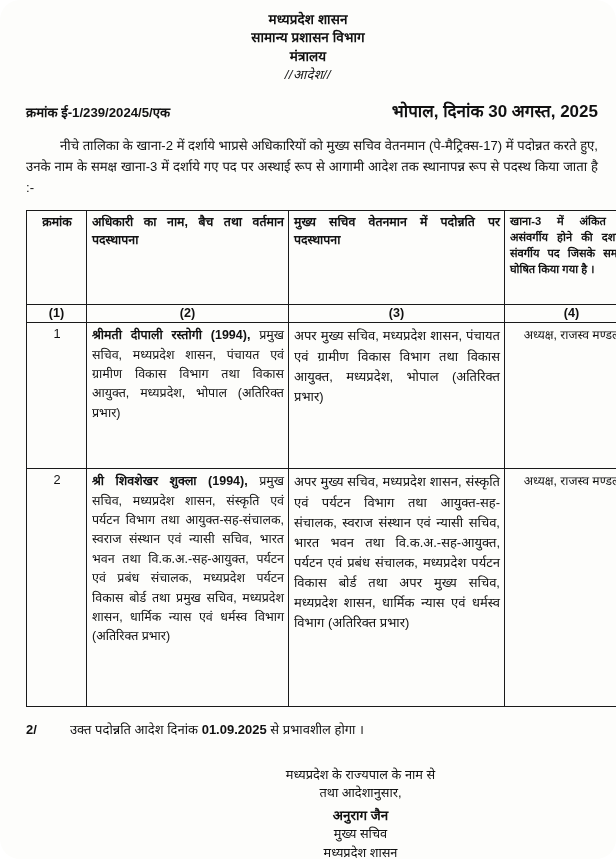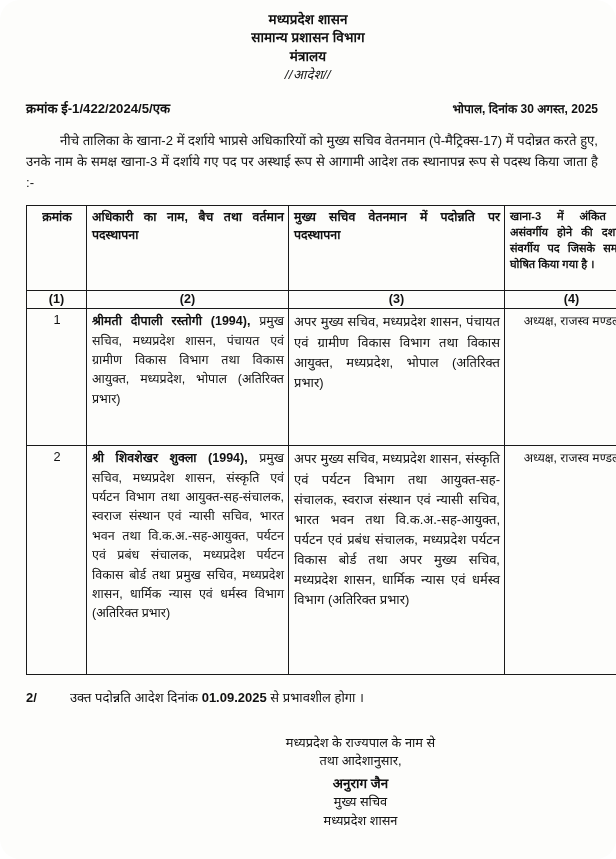--- a/index.html
+++ b/index.html
@@ -49,21 +49,21 @@
     justify-content: space-between;
     align-items: baseline;
     margin-top: 15px;
     padding: 0 18px 0 26px;
   }
   .meta-row .memo-no {
     font-size: 13.2px;
     font-weight: bold;
   }
   .meta-row .place-date {
-    font-size: 12px;
+    font-size: 17px;
     font-weight: bold;
   }
 
   
   .intro {
     margin-top: 13px;
     padding: 0 18px 0 26px;
     font-size: 13.1px;
     line-height: 1.62;
     text-align: justify;
@@ -77,21 +77,21 @@
   }
   table.order-table {
     width: 572px;
     border-collapse: collapse;
     table-layout: fixed;
   }
   table.order-table th,
   table.order-table td {
     border: 1px solid #1a1a1a;
     vertical-align: top;
-    padding: 3px 4px 3px 5px;
+    padding: 3px 4px 12px 5px;
     font-weight: normal;
   }
   .col-1 { width: 50px; }
   .col-2 { width: 192px; }
   .col-3 { width: 206px; }
   .col-4 { width: 124px; }
 
   table.order-table thead th {
     font-size: 12.4px;
     font-weight: bold;
@@ -180,21 +180,21 @@
 <div class="page">
 
   <div class="doc-header">
     <div>मध्यप्रदेश शासन</div>
     <div>सामान्य प्रशासन विभाग</div>
     <div class="line-ministry">मंत्रालय</div>
     <div class="line-order">//आदेश//</div>
   </div>
 
   <div class="meta-row">
-    <div class="memo-no">क्रमांक ई-1/422/2024/5/एक</div>
+    <div class="memo-no">क्रमांक ई-1/239/2024/5/एक</div>
     <div class="place-date">भोपाल, दिनांक   30  अगस्त, 2025</div>
   </div>
 
   <div class="intro">नीचे तालिका के खाना-2 में दर्शाये भाप्रसे अधिकारियों को मुख्य सचिव वेतनमान (पे-मैट्रिक्स-17) में पदोन्नत करते हुए, उनके नाम के समक्ष खाना-3 में दर्शाये गए पद पर अस्थाई रूप से आगामी आदेश तक स्थानापन्न रूप से पदस्थ किया जाता है :-</div>
 
   <div class="tbl-wrap">
     <table class="order-table">
       <thead>
         <tr>
           <th class="col-1 head">क्रमांक</th>

